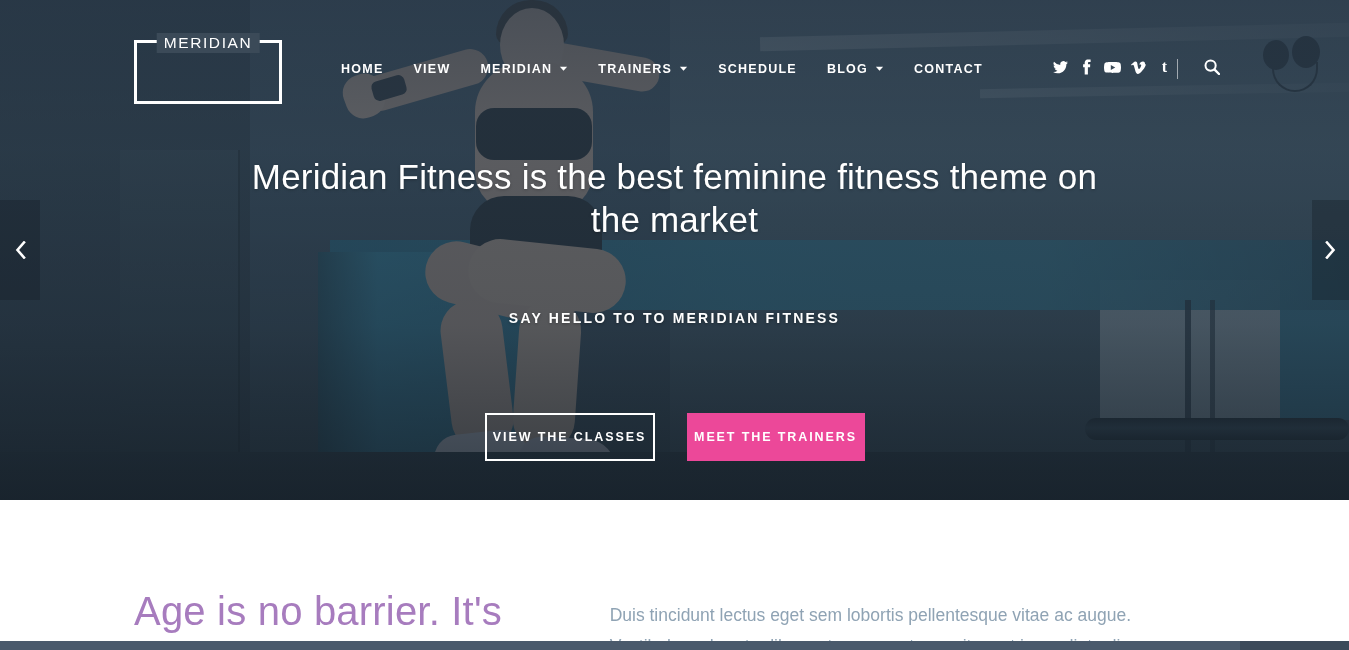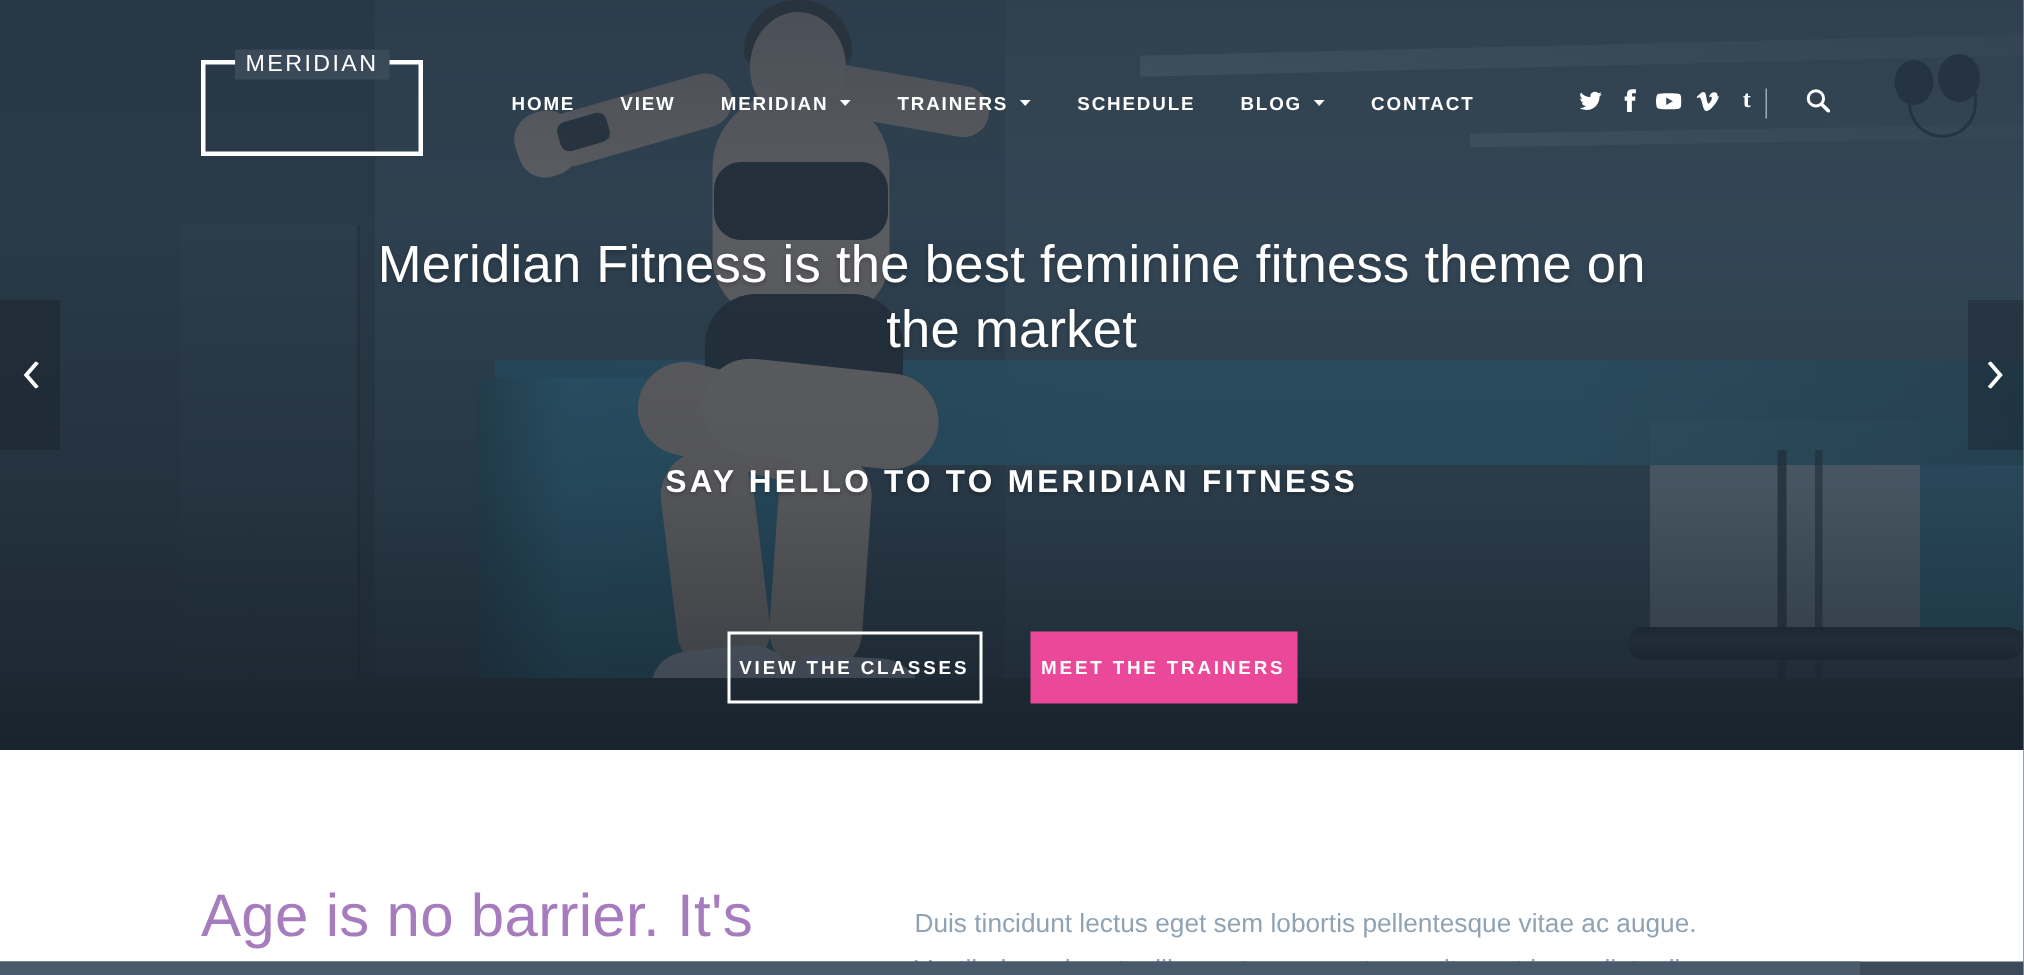--- a/index.html
+++ b/index.html
@@ -178,21 +178,21 @@
     text-align:center;
     color:#ffffff;
     font-size:35px; font-weight:300;
     line-height:43px;
     letter-spacing:.2px;
     text-shadow:0 1px 3px rgba(0,0,0,.25);
   }
   .hero-sub {
     margin-top:21px;
     color:#ffffff;
-    font-size:21px; font-weight:bold;
+    font-size:14px; font-weight:bold;
     letter-spacing:2.2px;
     text-align:center;
     text-shadow:0 1px 3px rgba(0,0,0,.3);
   }
   .hero-desc {
     width:640px; margin-top:14px;
     color:#ffffff; font-size:16.5px; font-weight:300;
     line-height:23px; text-align:center;
     text-shadow:0 1px 3px rgba(0,0,0,.3);
   }

